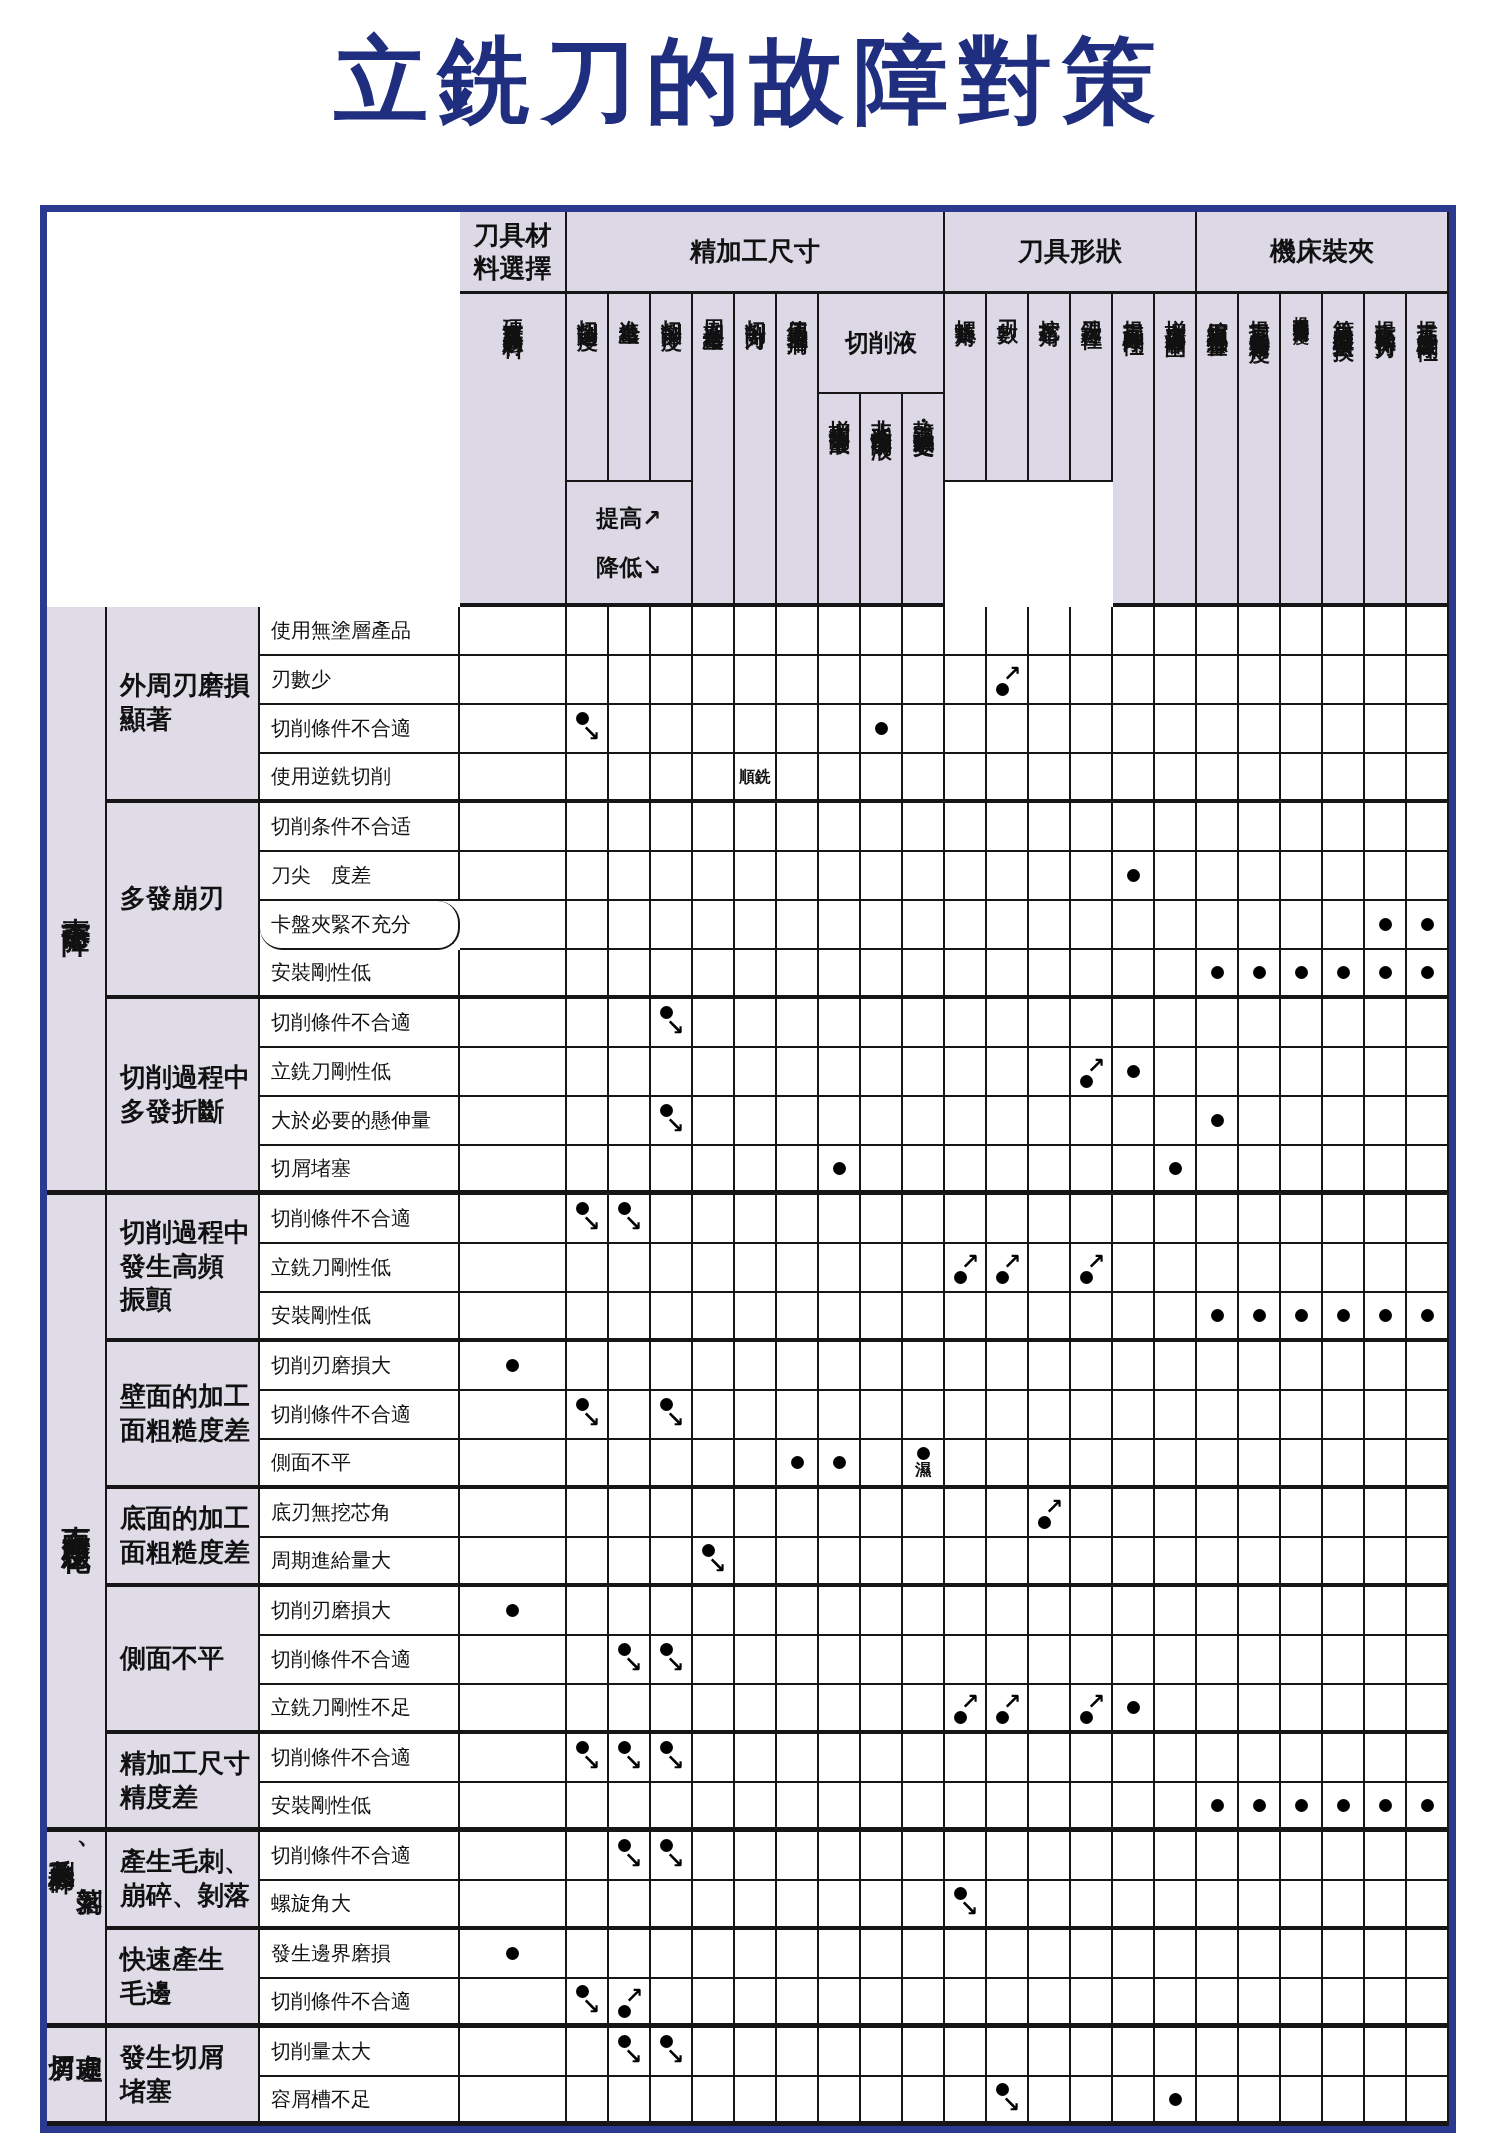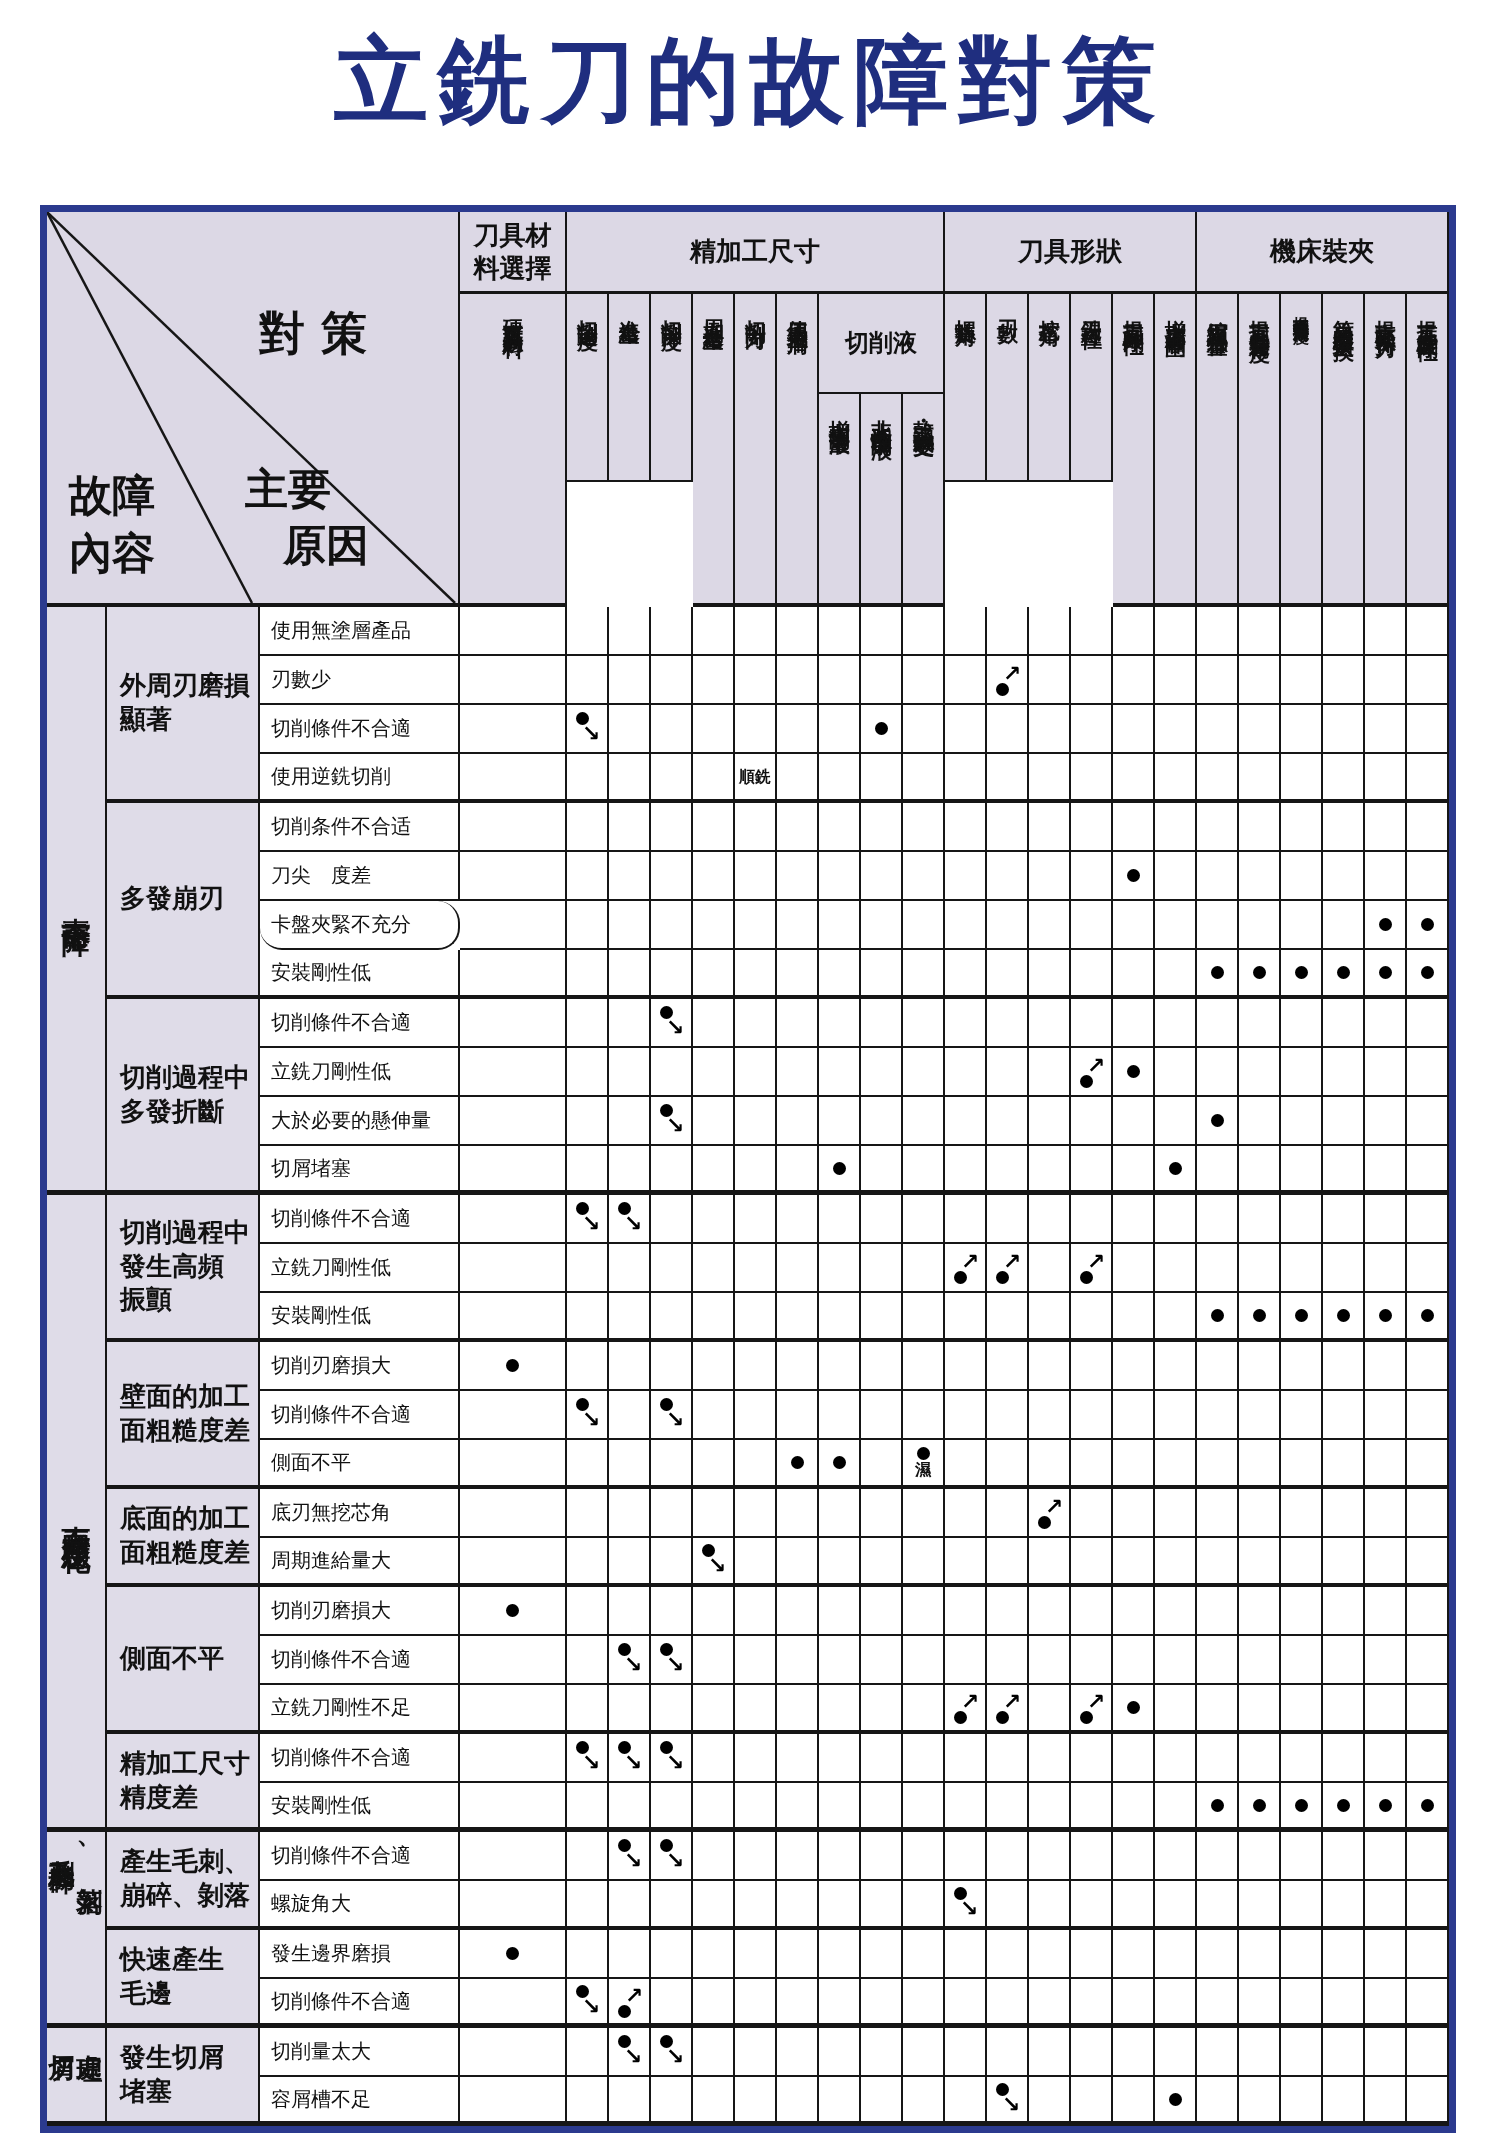--- a/index.html
+++ b/index.html
@@ -55,31 +55,20 @@
   .cf2{left:22px;top:320px;font-size:43px;}
 </style>
 </head>
 <body>
 
 <div class="page">
   <h1 class="title">立銑刀的故障對策</h1>
 
   <div class="table" id="matrix">
 
-    <div class="c corner bb4" style="grid-column:1/4;grid-row:1/5;">
-      <svg viewBox="0 0 413 395" preserveAspectRatio="none">
-        <line x1="0" y1="0" x2="206" y2="395"></line>
-        <line x1="0" y1="0" x2="410" y2="395"></line>
-      </svg>
-      <span class="ct">對策</span>
-      <span class="cm1">主要</span>
-      <span class="cm2">原因</span>
-      <span class="cf1">故障</span>
-      <span class="cf2">內容</span>
-    </div>
   <div class="c hdr grpTitle bb3" style="grid-area: 1 / 4 / 2 / 5;">刀具材
 料選擇</div>
       <div class="c hdr grpTitle bb3" style="grid-area: 1 / 5 / 2 / 14;">精加工尺寸</div>
       <div class="c hdr grpTitle bb3" style="grid-area: 1 / 14 / 2 / 20;">刀具形狀</div>
       <div class="c hdr grpTitle bb3" style="grid-area: 1 / 20 / 2 / 26;">機床裝夾</div>
       <div class="c hdr colLabel bb4" style="grid-area: 2 / 4 / 5 / 5;">
         <span class="vt">硬度更高的材料</span>
       </div>
       <div class="c hdr colLabel" style="grid-area: 2 / 5 / 4 / 6;">
         <span class="vt">切削速度</span>
@@ -138,20 +127,21 @@
       <div class="c hdr colLabel bb4" style="grid-area: 2 / 23 / 5 / 24;">
         <span class="vt">筒夾的維修與更換</span>
       </div>
       <div class="c hdr colLabel bb4" style="grid-area: 2 / 24 / 5 / 25;">
         <span class="vt">提高夾緊保持力</span>
       </div>
       <div class="c hdr colLabel bb4" style="grid-area: 2 / 25 / 5 / 26;">
         <span class="vt">提高工件安裝剛性</span>
       </div>
       <div class="c hdr fluid" style="grid-area: 2 / 11 / 3 / 14;">切削液</div>
+      <div class="c hdr mod bb4" style="grid-area: 4 / 5 / 5 / 8;"><span>提高↗</span><span>降低↘</span></div>
       <div class="c lbl grpLbl bb5" style="grid-area: 5 / 1 / 17 / 2;">
         <span class="vt">壽命下降</span>
       </div>
       <div class="c subLbl bb4" style="grid-area: 5 / 2 / 9 / 3;">外周刃磨損
 顯著</div>
       <div class="c cause" style="grid-area: 5 / 3 / 6 / 4;">使用無塗層產品</div>
       <div class="c mcell" style="grid-area: 5 / 4 / 6 / 5;"></div>
       <div class="c mcell" style="grid-area: 5 / 5 / 6 / 6;"></div>
       <div class="c mcell" style="grid-area: 5 / 6 / 6 / 7;"></div>
       <div class="c mcell" style="grid-area: 5 / 7 / 6 / 8;"></div>

